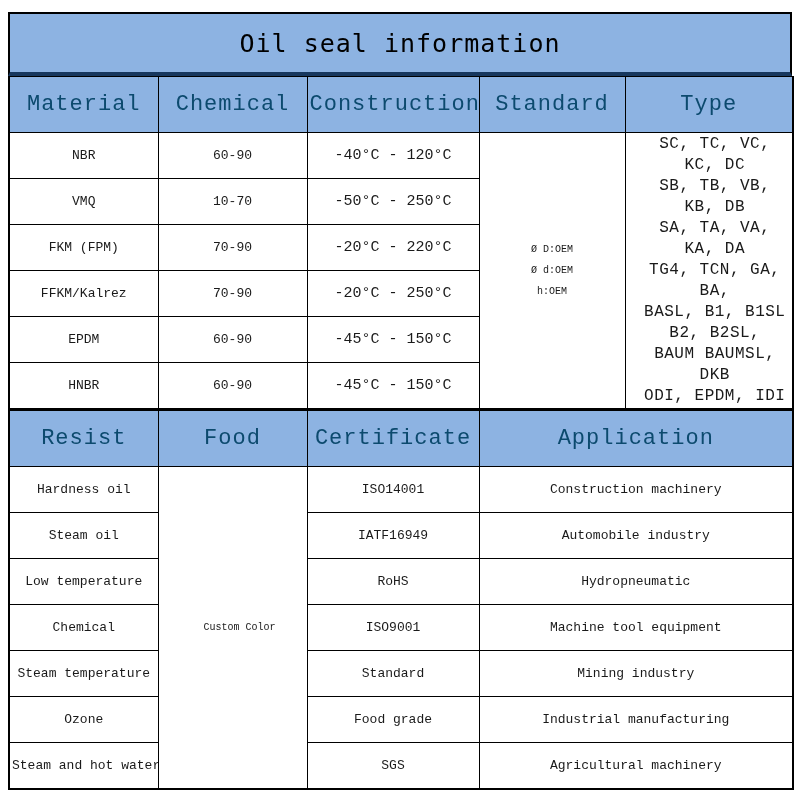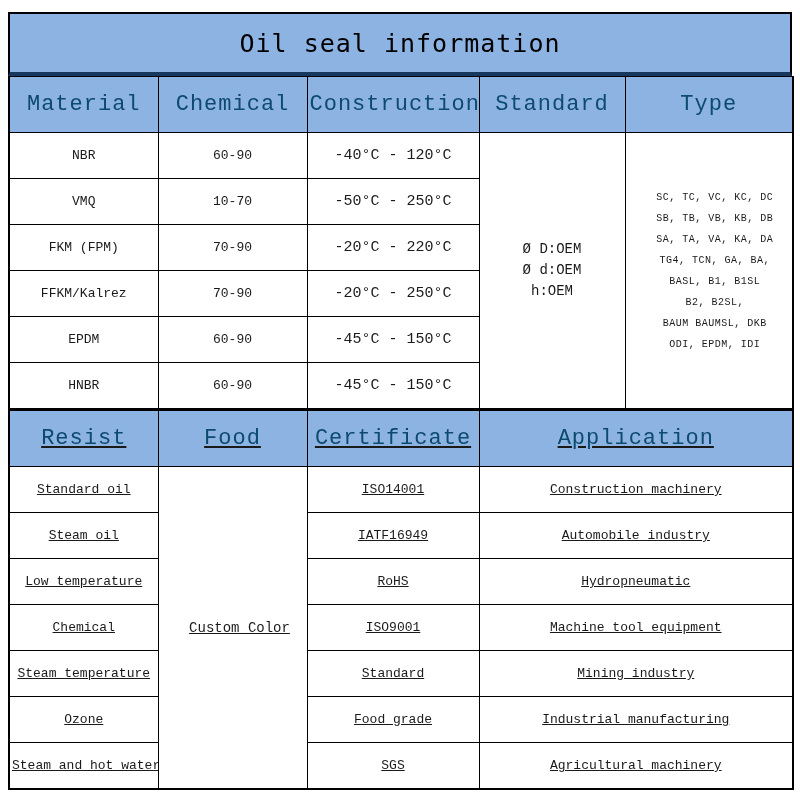--- a/index.html
+++ b/index.html
@@ -6,33 +6,33 @@
   body{width:800px;height:800px;position:relative;font-family:"Liberation Mono",monospace;color:#1a1a1a;}
   .sheet{position:absolute;left:8px;top:12px;width:784px;}
   .title-bar{
     box-sizing:border-box;width:784px;height:64px;
     background:#8DB3E2;border:2px solid #000;border-bottom:4px solid #17375E;
     display:flex;align-items:center;justify-content:center;
     font-family:"DejaVu Sans Mono",monospace;font-size:25px;letter-spacing:1px;color:#000;
   }
   table{border-collapse:collapse;table-layout:fixed;width:784px;background:#fff;}
   table.top{border:2px solid #000;border-top:none;border-bottom:none;}
-  table.bottom{border:2px solid #000;border-top:2px solid #000;text-decoration:underline;}
+  table.bottom{border:2px solid #000;border-top:2px solid #000;}
   th,td{border:1px solid #000;text-align:center;vertical-align:middle;padding:0 2px;overflow:hidden;}
   th{
     background:#8DB3E2;height:55px;
     font-family:"Liberation Mono",monospace;font-weight:normal;
     font-size:22px;letter-spacing:1px;color:#0c4a6e;margin-top:26px;
   }
   td{height:45px;font-size:13px;white-space:nowrap;}
   td.temp{font-size:15px;}
   td.merged{white-space:normal;}
-  .std-line{font-size:14px;line-height:21px;}
-  .type-line{font-size:10px;line-height:21px;letter-spacing:0.5px;margin-left:12px;}
-  td.colorcell{font-size:14px;padding-left:16px;}
+  .std-line{font-size:10px;line-height:21px;}
+  .type-line{font-size:16px;line-height:21px;letter-spacing:0.5px;margin-left:12px;}
+  td.colorcell{font-size:10px;padding-left:16px;}
 </style>
 </head>
 <body>
 
 <div class="sheet">
 
   <div class="title-bar">Oil seal information</div>
 
   <table class="top">
     <colgroup>
@@ -106,21 +106,21 @@
         <col style="width:314px">
     </colgroup>
     <tbody>
         <tr>
       <th>Resist</th>
       <th>Food</th>
       <th>Certificate</th>
       <th>Application</th>
     </tr>
     <tr>
-      <td>Standard oil</td>
+      <td>Hardness oil</td>
       <td class="colorcell" rowspan="7">Custom Color</td>
       <td>ISO14001</td>
       <td>Construction machinery</td>
     </tr>
     <tr>
       <td>Steam oil</td>
       <td>IATF16949</td>
       <td>Automobile industry</td>
     </tr>
     <tr>

